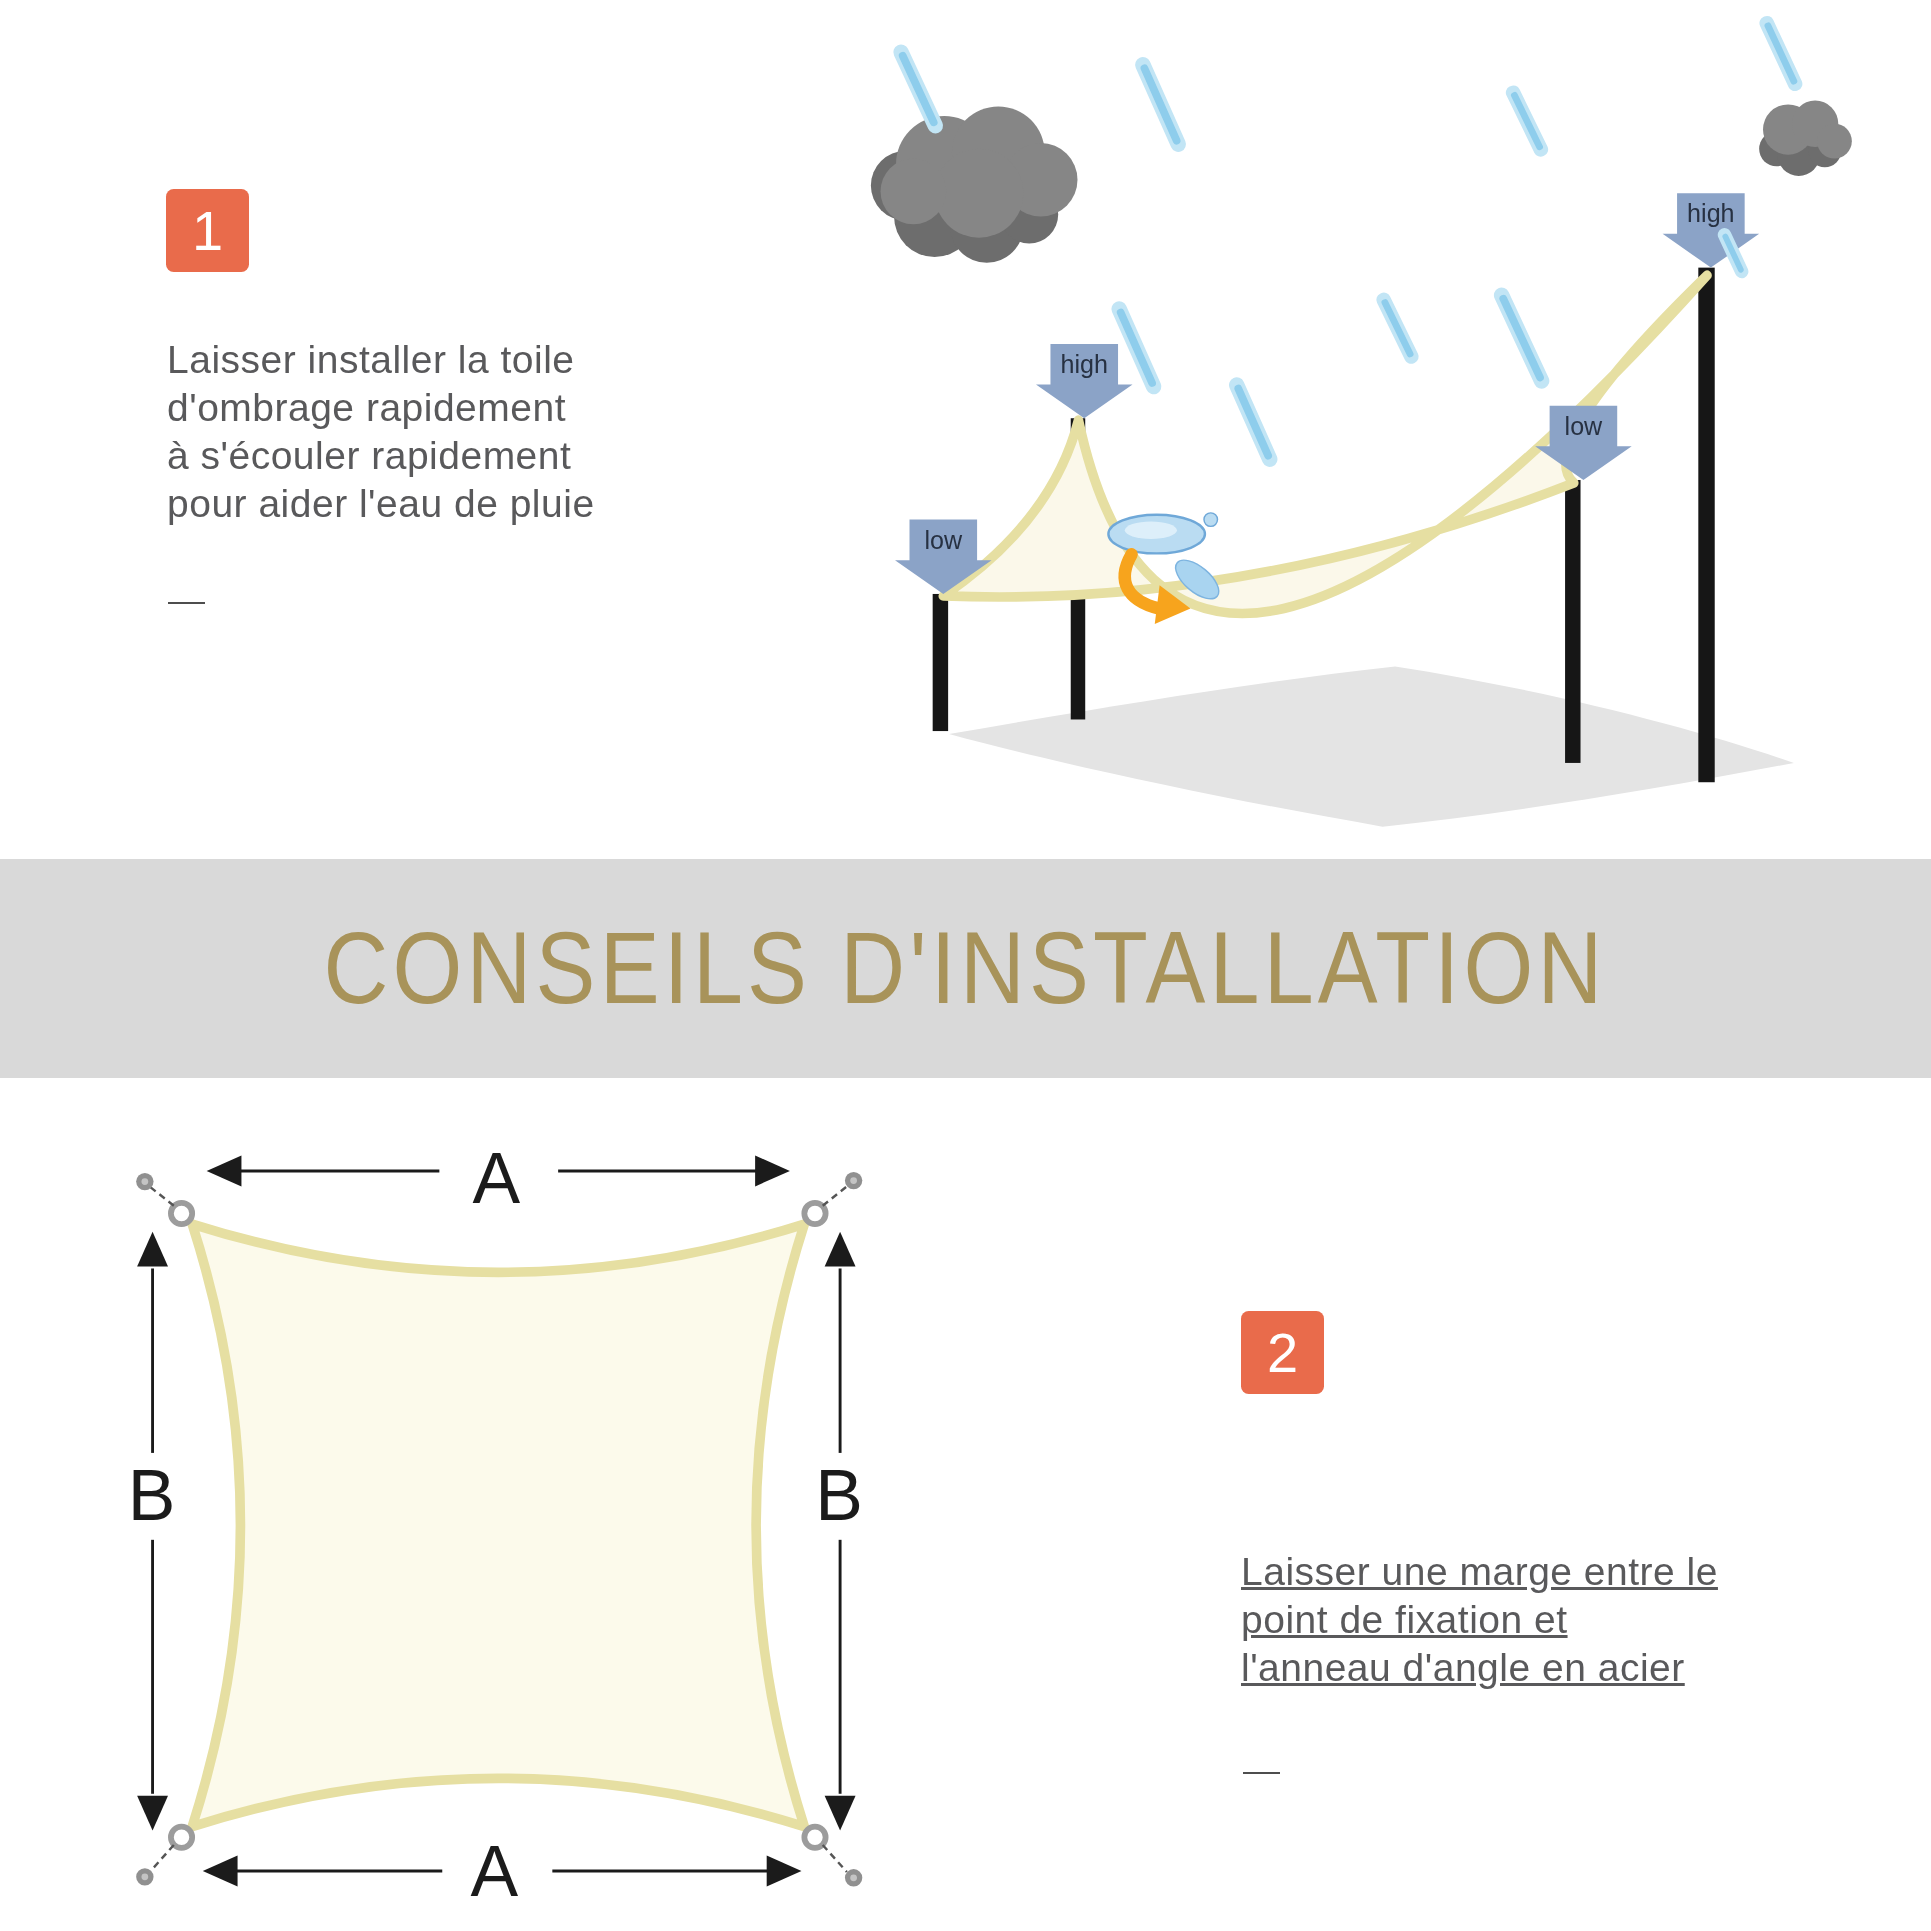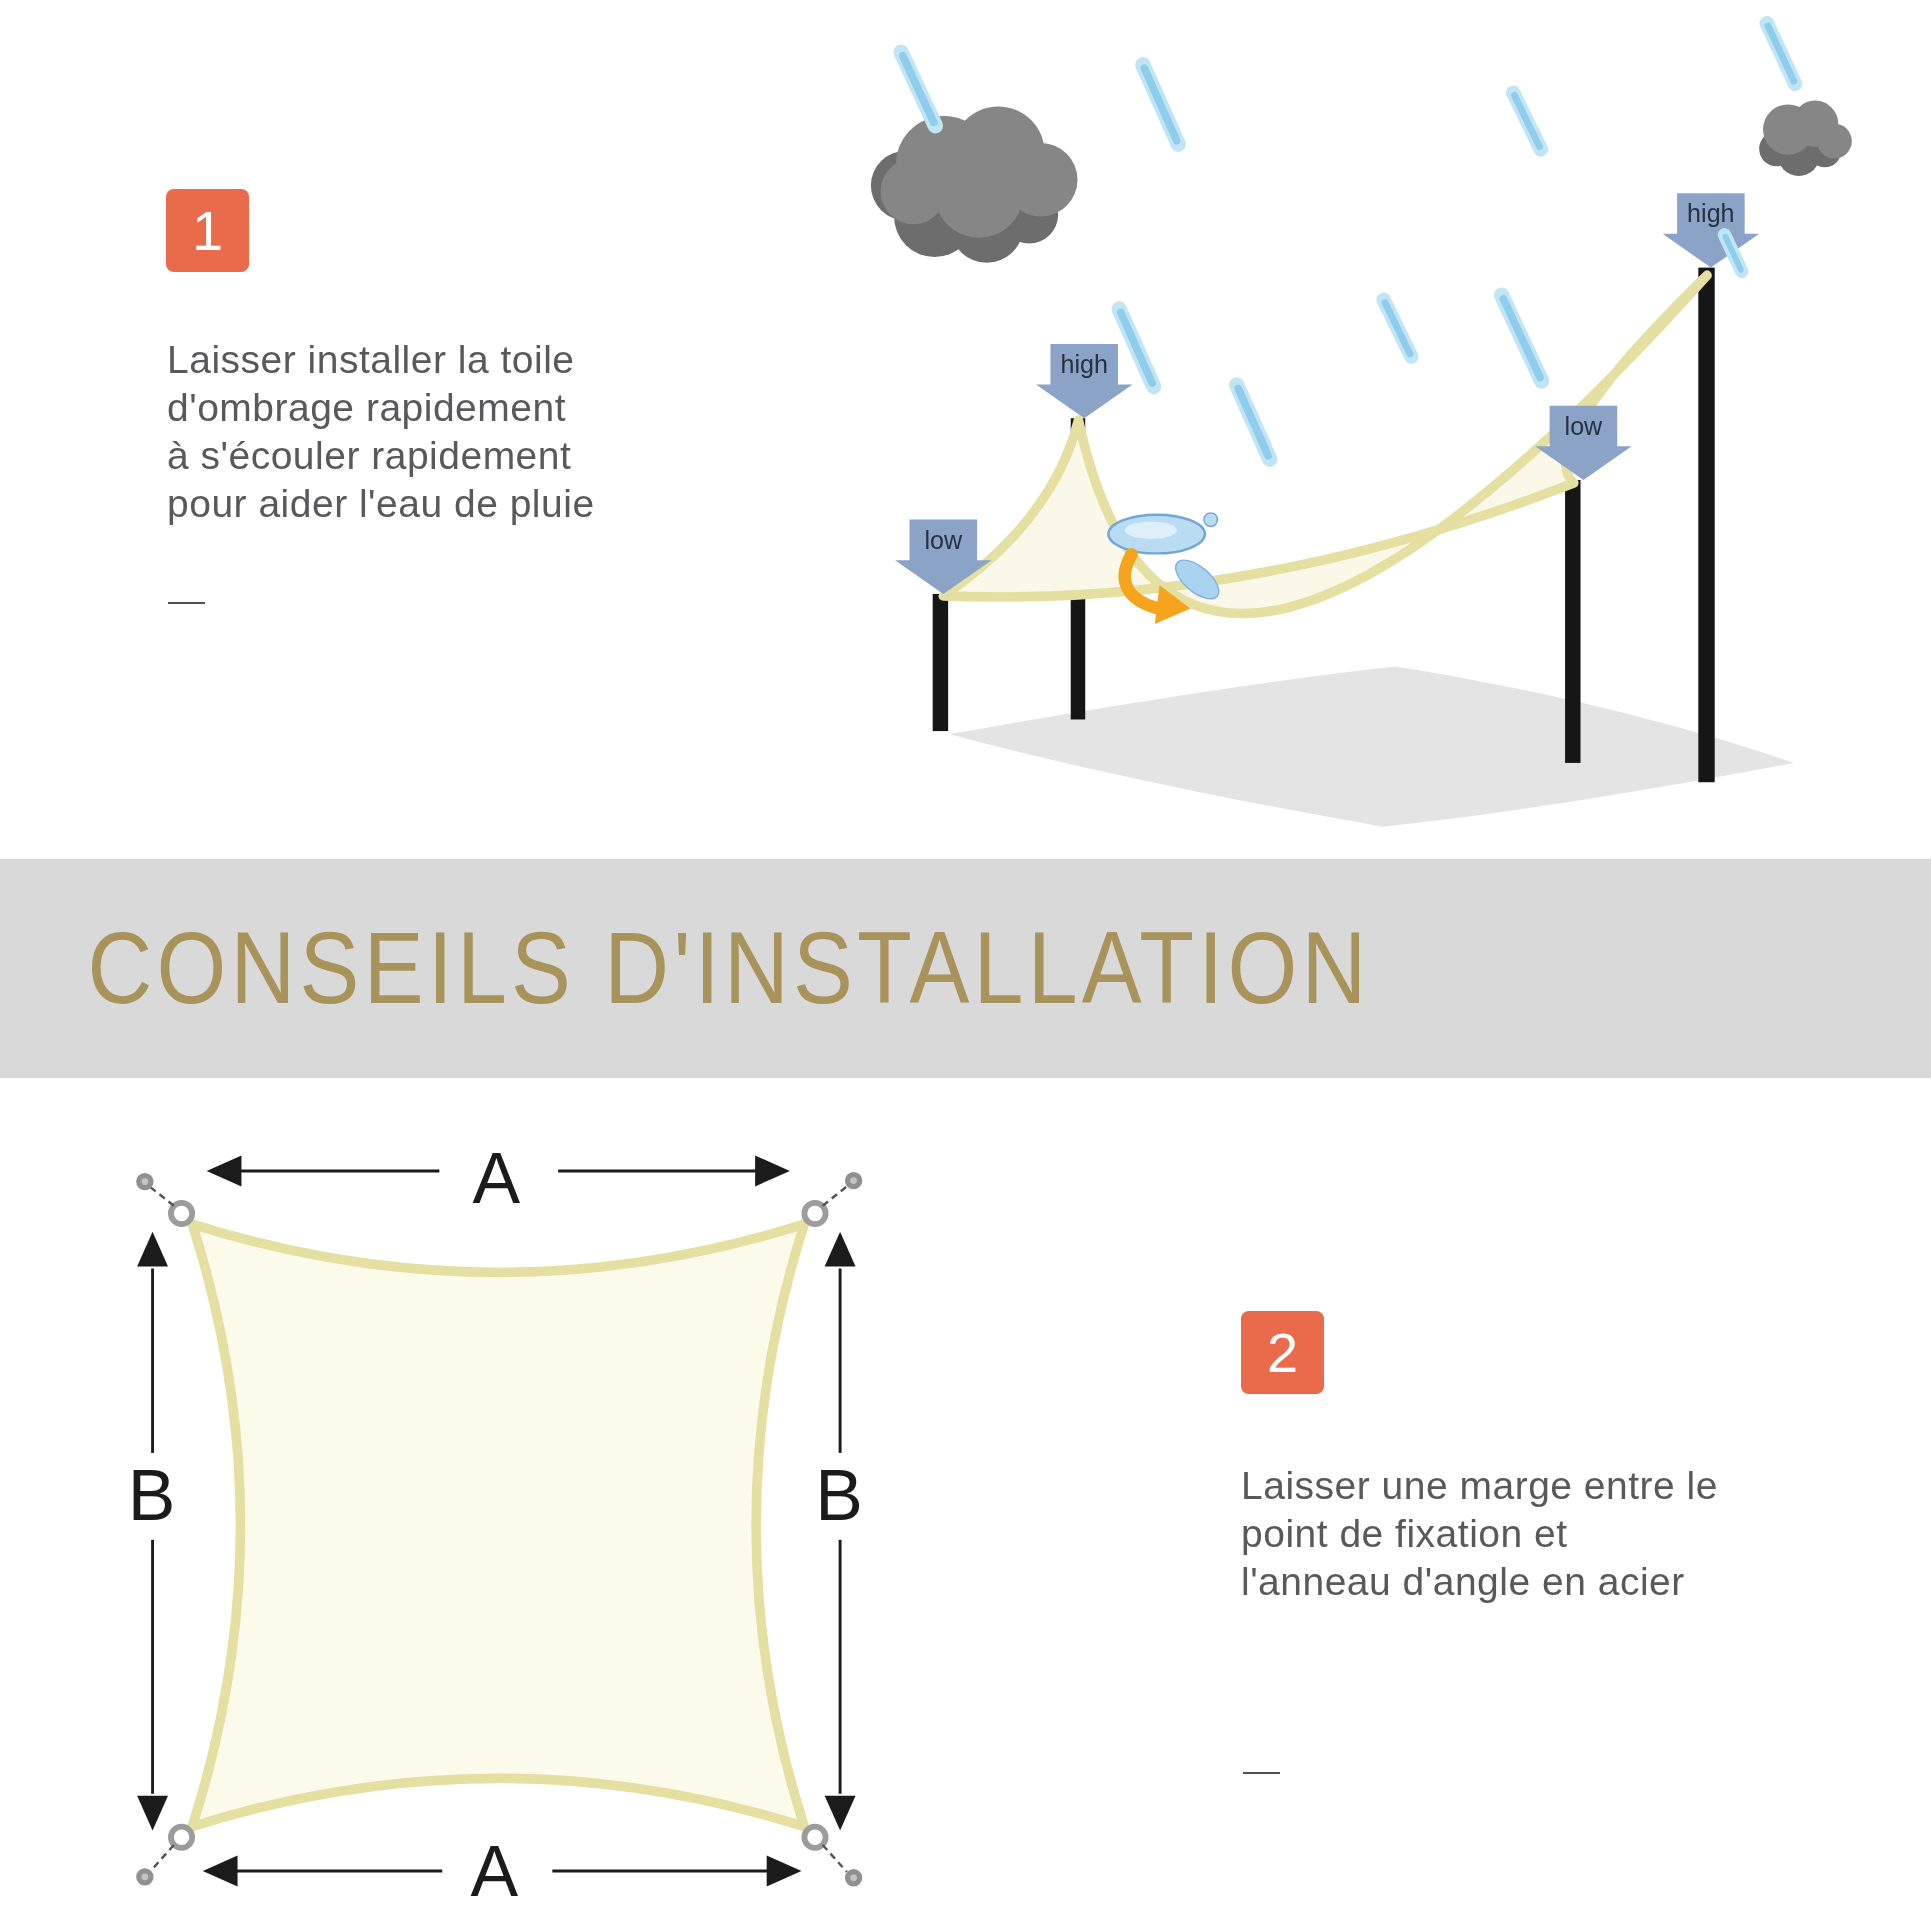--- a/index.html
+++ b/index.html
@@ -10,21 +10,21 @@
   .badge{
     position:absolute;width:83px;height:83px;border-radius:7.7px;background:#e96b4b;
     color:#ffffff;font-size:56px;line-height:83px;text-align:center;font-weight:400;
   }
   .step-text{
     position:absolute;font-size:39px;line-height:48px;color:#59595b;letter-spacing:0.5px;white-space:nowrap;
   }
   .dash{position:absolute;width:37px;border-top:2.9px solid #4e4e4e;}
   .banner{
     position:absolute;left:0;top:859px;width:1931px;height:219px;background:#d9d9d9;
-    display:flex;align-items:center;justify-content:flex-start;
+    display:flex;align-items:center;justify-content:center;
   }
   .banner-title{
     color:#a8935a;font-size:102px;letter-spacing:4.8px;white-space:nowrap;
     transform:scaleX(0.88);transform-origin:center;
   }
   svg text.arrow-label{font-family:"Liberation Sans",sans-serif;font-size:26px;fill:#273142;}
   svg text.dim-letter{font-family:"Liberation Sans",sans-serif;font-size:74px;fill:#1b1b1b;}
   .illu{position:absolute;left:0;top:0;}
   .diagram{position:absolute;left:0;top:1110px;}
 </style>
@@ -214,21 +214,21 @@
 
     <text class="dim-letter" x="514" y="1246" text-anchor="middle">A</text>
     <text class="dim-letter" x="512" y="1964" text-anchor="middle">A</text>
     <text class="dim-letter" x="157" y="1574" text-anchor="middle">B</text>
     <text class="dim-letter" x="869" y="1574" text-anchor="middle">B</text>
   </svg>
 
   <div class="badge" style="left:1241px;top:1311px;">
     <span>2</span>
   </div>
-  <div class="step-text" style="left:1241px;top:1462px;">
+  <div class="step-text" style="left:1241px;top:1548px;text-decoration:underline;">
     <div>Laisser une marge entre le</div>
     <div>point de fixation et</div>
     <div>l'anneau d'angle en acier</div>
   </div>
   <div class="dash" style="left:1243px;top:1772px;"></div>
 
 </div>
 
 
 </body></html>

